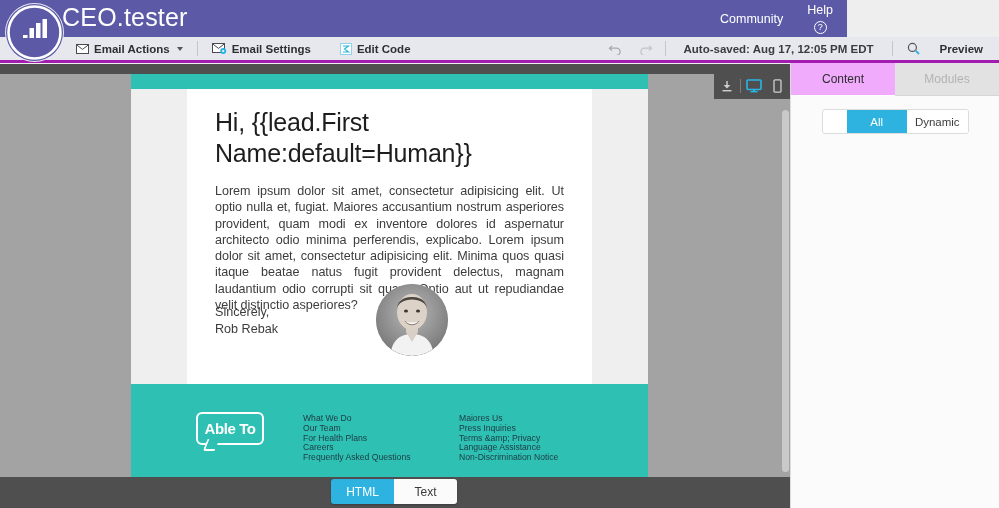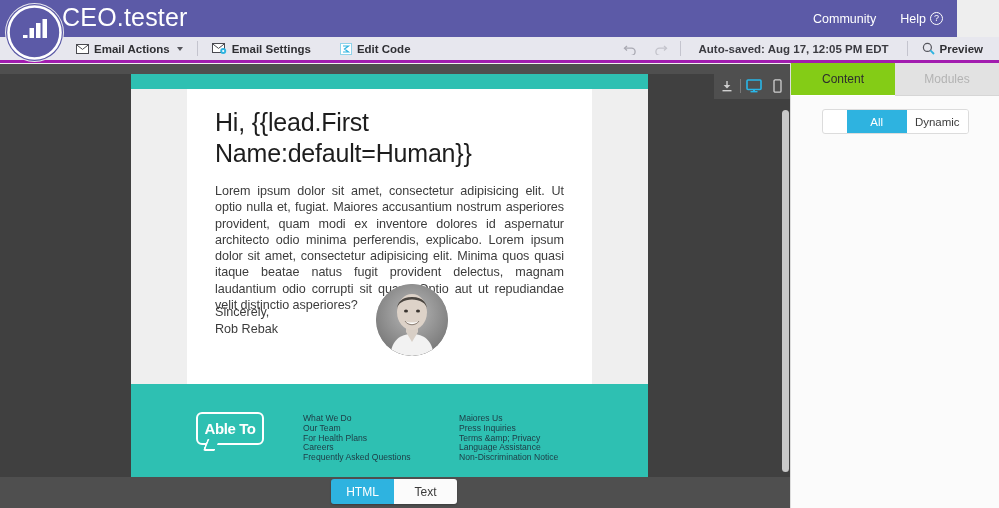--- a/index.html
+++ b/index.html
@@ -4,33 +4,33 @@
 <style>
   * { box-sizing: border-box; margin: 0; padding: 0; }
   html, body {
     width: 999px; height: 508px;
     font-family: "Liberation Sans", sans-serif;
     background: #eeeeee; overflow: hidden;
   }
 
   
   .topbar {
-    position: absolute; top: 0; left: 0; width: 957px; height: 37px;
+    position: absolute; top: 0; left: 0; width: 847px; height: 37px;
     background: #5c5aa7; display: flex; align-items: center;
   }
   .brand-title {
     position: absolute; left: 62px; top: 3px;
     font-size: 25px; color: #ffffff; font-weight: 400; letter-spacing: .2px;
   }
   .topbar-right {
     position: absolute; right: 14px; top: 0; height: 37px;
     display: flex; align-items: center; gap: 24px;
   }
   .topbar-link { color: #ffffff; font-size: 12.5px; cursor: pointer; }
-  .help-wrap { display: flex; align-items: center; gap: 4px; }
+  .help-wrap { display: flex; align-items: center; gap: 4px; flex-direction: column; }
   .qmark {
     width: 13px; height: 13px; border: 1.2px solid #fff; border-radius: 50%;
     color: #fff; font-size: 9px; line-height: 11px; text-align: center;
   }
 
   
   .applogo {
     position: absolute; left: 6px; top: 4px; width: 57px; height: 57px;
     background: #5c5aa7; border-radius: 50%; z-index: 5;
     box-shadow: 0 0 0 1px #e9e9ef;
@@ -58,34 +58,34 @@
     position: absolute; right: 10px; display: flex; align-items: center; gap: 0;
   }
   .icon-btn {
     width: 30px; height: 26px; display: flex; align-items: center;
     justify-content: center; cursor: pointer; color: #a6a6b0; font-size: 15px;
   }
   .autosave {
     font-size: 11.5px; color: #3a3a40; padding: 0 14px; white-space: nowrap;
   }
   .preview-btn {
-    display: flex; align-items: center; gap: 5px; font-size: 11.5px;
+    display: flex; align-items: center; gap: 20px; font-size: 11.5px;
     color: #2f2f33; padding: 0 6px 0 10px; cursor: pointer;
   }
 
   
   .darkstrip {
     position: absolute; top: 64px; left: 0; width: 790px; height: 10px;
     background: #4f4f4f;
   }
 
   
   .canvas {
     position: absolute; top: 74px; left: 0; width: 790px; height: 403px;
-    background: #404040; overflow: hidden; padding-left: 8px;
+    background: #a3a3a3; overflow: hidden; padding-left: 8px;
   }
   .canvas-bottom {
     position: absolute; top: 477px; left: 0; width: 790px; height: 31px;
     background: #4f4f4f;
   }
 
   
   .email-frame {
     position: absolute; left: 131px; top: 0px; width: 517px; height: 403px;
     background: #efefef;
@@ -179,21 +179,21 @@
   .rightpanel {
     position: absolute; top: 63px; left: 790px; width: 209px; height: 445px;
     background: #fbfbfb; border-left: 1px solid #dddddd;
   }
   .panel-tabs { display: flex; height: 33px; }
   .panel-tab {
     flex: 1; display: flex; align-items: center; justify-content: center;
     font-size: 12px; cursor: pointer;
   }
   .panel-tab.active {
-    background: #84cc16; color: #2d2d2d;
+    background: #f0abfc; color: #2d2d2d;
     border-bottom: 1px solid #ffffff;
   }
   .panel-tab.disabled {
     background: #e2e2e2; color: #b3b3b3; border-bottom: 1px solid #d6d6d6;
   }
   .panel-body { padding: 10px 0 0 0; background: #fbfbfb; height: 412px; }
   .seg {
     margin: 3px auto 0 auto; width: 147px; display: flex;
     border: 1px solid #dcdcdc; border-radius: 3px; overflow: hidden;
     background: #fff;

